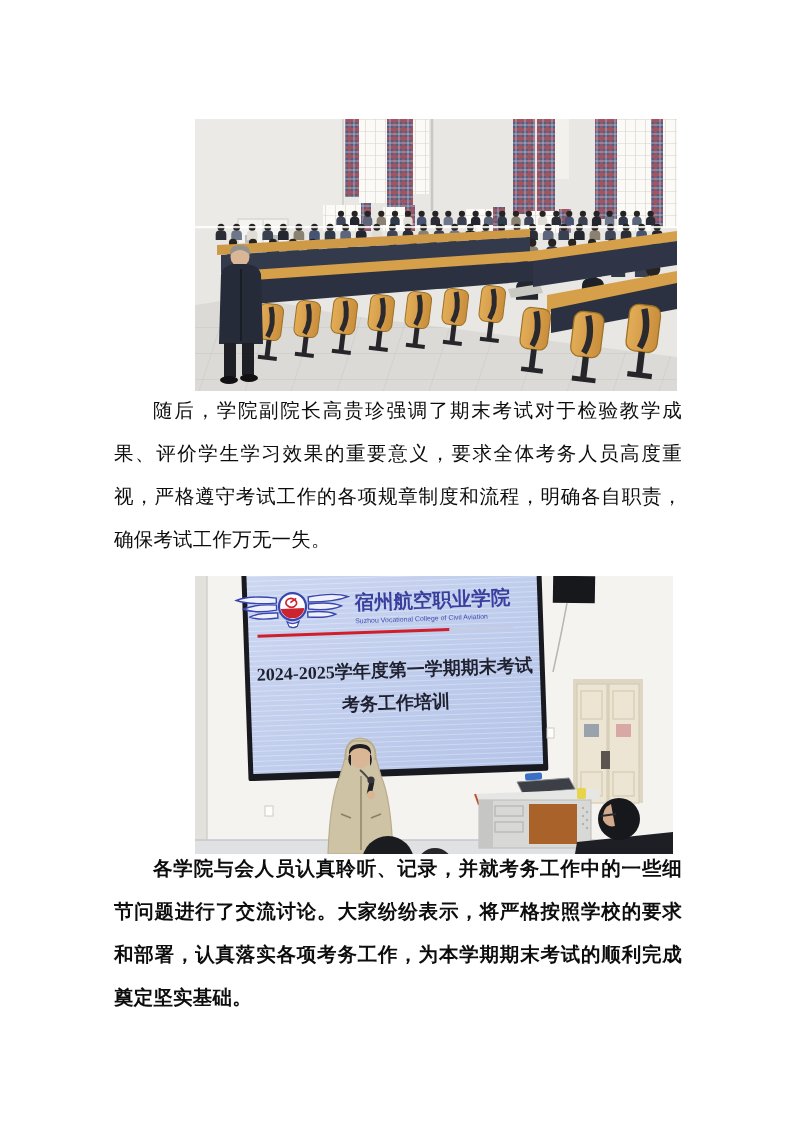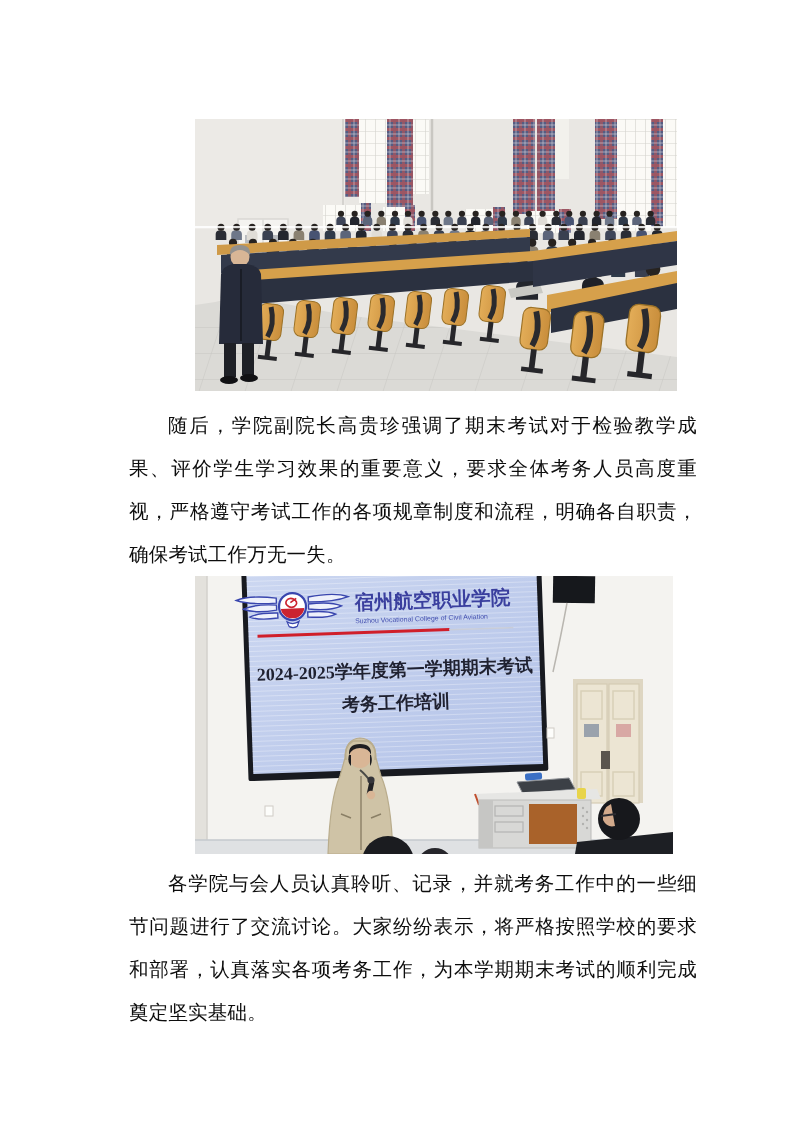--- a/index.html
+++ b/index.html
@@ -5,26 +5,26 @@
   html,body{margin:0;padding:0;background:#ffffff;}
   .page{
     position:relative;width:793px;height:1122px;background:#ffffff;
     overflow:hidden;font-family:"Liberation Serif","DejaVu Serif",serif;
   }
   .photo{position:absolute;overflow:hidden;line-height:0;}
   .photo svg{display:block;}
   .photo1{left:155px;top:103px;width:482px;height:272px;}
   .photo2{left:155px;top:560px;width:478px;height:278px;}
   .para{
-    position:absolute;left:113px;width:568px;margin:16px;
+    position:absolute;left:113px;width:568px;margin:1px;
     font-size:19.5px;line-height:43px;color:#0d0d0d;
     text-align:justify;text-indent:2em;letter-spacing:0.2px;
   }
   .para1{top:388px;}
-  .para2{top:846px;}
+  .para2{top:846px;font-weight:bold;}
 </style>
 </head>
 <body>
 
 <div class="page">
 
   <figure class="photo photo1">
     <svg width="482" height="272" viewBox="0 0 482 272">
       <defs>
         <pattern id="s1plaid" width="9" height="9" patternUnits="userSpaceOnUse">

